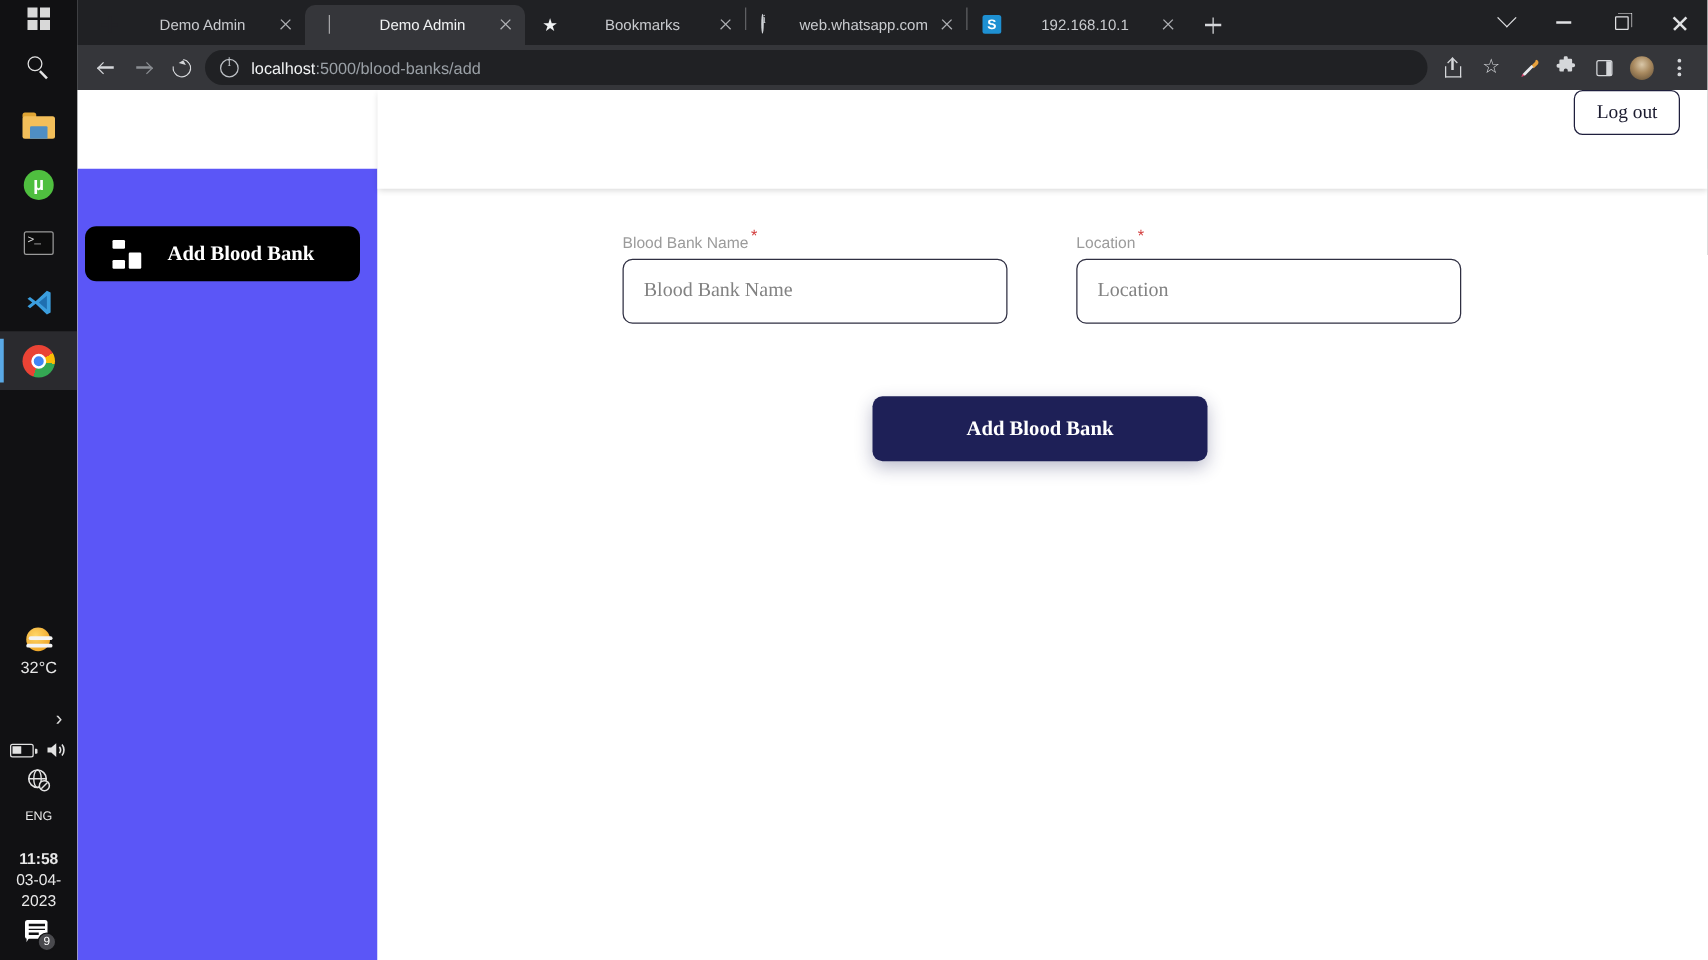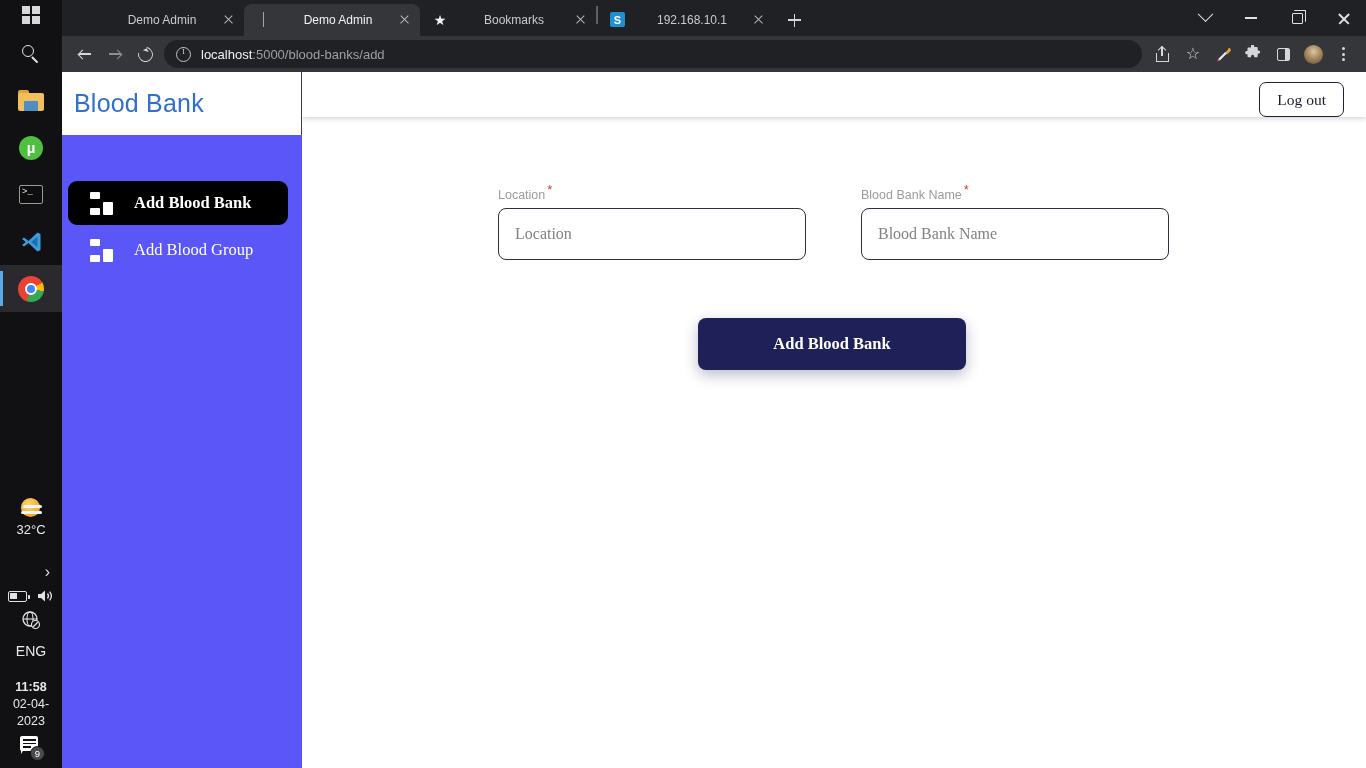--- a/index.html
+++ b/index.html
@@ -66,21 +66,21 @@
      background: radial-gradient(circle at 40% 35%, #ffd76a 0%, #f0a92c 70%, #e09820 100%); }
   .sun .c1 { position: absolute; left: 4px; top: 9px; width: 19px; height: 3px; background: #f4f4f4; border-radius: 2px; }
   .sun .c2 { position: absolute; left: 2px; top: 15px; width: 21px; height: 3px; background: #f4f4f4; border-radius: 2px; }
   .tray-temp { color: #e8e8e8; font-size: 13px; margin-top: 2px; }
   .tray-row { color: #e2e2e2; display: flex; align-items: center; justify-content: center; width: 62px; }
   .chev-right { color: #dcdcdc; font-size: 15px; width: 62px; text-align: right; padding-right: 12px; }
   .battery { width: 19px; height: 11px; border: 1.5px solid #e2e2e2; border-radius: 2px; position: relative; display: inline-block; }
   .battery::after { content: ""; position: absolute; right: -4px; top: 3px; width: 2px; height: 4px; background: #e2e2e2; border-radius: 0 1px 1px 0; }
   .battery i { position: absolute; left: 1.5px; top: 1.5px; bottom: 1.5px; width: 7px; background: #e2e2e2; display: block; }
   .speaker { position: relative; width: 18px; height: 14px; display: inline-block; }
-  .tray-lang { color: #e8e8e8; font-size: 14px; }
+  .tray-lang { color: #e8e8e8; font-size: 10px; }
   .tray-time { color: #e8e8e8; font-size: 12.5px; line-height: 17px; text-align: center; }
   .tray-date { color: #e8e8e8; font-size: 12.5px; line-height: 17px; text-align: center; }
   .notif { position: relative; width: 26px; height: 26px; margin-top: 4px; margin-bottom: 8px; }
   .notif .sheet { position: absolute; left: 2px; top: 2px; width: 18px; height: 15px; background: #fff; border-radius: 2px; }
   .notif .sheet::before { content: ""; position: absolute; left: 1px; top: 10px; width: 5px; height: 8px; background: #fff; clip-path: polygon(0 0, 100% 0, 0 100%); }
   .notif .l { position: absolute; background: #111113; height: 1.6px; left: 3px; }
   .notif .badge { position: absolute; right: -1px; bottom: -1px; width: 15px; height: 15px; border-radius: 50%; background: #4a4a4e;
      color: #fff; font-size: 9.5px; display: flex; align-items: center; justify-content: center; border: 1.5px solid #111113; }
 
   
@@ -164,22 +164,22 @@
   
   #page { position: relative; width: 1304px; height: 696px; background: #fff; overflow: hidden; }
 
   #brandbar {
     position: absolute; left: 0; top: 0; width: 240px; height: 63px; background: #fff;
     display: flex; align-items: center; padding-left: 12px; border-right: 1px solid #3a3a5c; z-index: 3;
   }
   #brandbar .brand { font-size: 25px; letter-spacing: .2px; }
 
   #topbar {
-    position: absolute; left: 240px; top: 0; right: 0; height: 45px; background: #fff;
-    display: flex; align-items: flex-end; justify-content: flex-end; padding-right: 22px;
+    position: absolute; left: 240px; top: 0; right: 0; height: 79px; background: #fff;
+    display: flex; align-items: flex-start; justify-content: flex-end; padding-right: 22px;
     box-shadow: 0 2px 5px rgba(0,0,0,.16); z-index: 2;
   }
   #logout {
     border: 1px solid #1f1f3d; border-radius: 7px; background: #fff; color: #1b1b2f;
     font-family: "Liberation Serif", serif; font-size: 15.5px; padding: 9px 17px; line-height: 1;
   }
 
   #sidebar {
     position: absolute; left: 0; top: 63px; width: 240px; bottom: 0;
     background: #5b56f7; padding-top: 46px;
@@ -308,21 +308,21 @@
             <line x1="2" y1="9" x2="16" y2="9" stroke="#e2e2e2" stroke-width="1.1"></line>
             <circle cx="14.5" cy="14.5" r="4" fill="#111113" stroke="#e2e2e2" stroke-width="1.2"></circle>
             <line x1="12" y1="17" x2="17" y2="12" stroke="#e2e2e2" stroke-width="1.2"></line>
           </svg>
         </span>
       </div>
 
       <div class="tray-lang" style="margin-top:9px;">ENG</div>
 
       <div class="tray-time" style="margin-top:20px;font-weight:bold;">11:58</div>
-      <div class="tray-date">02-04-2023</div>
+      <div class="tray-date">03-04-2023</div>
 
       <div class="notif">
         <div class="sheet">
           <span class="l" style="top:3px;width:13px;"></span>
           <span class="l" style="top:6.5px;width:13px;"></span>
           <span class="l" style="top:10px;width:8px;"></span>
         </div>
         <div class="badge">9</div>
       </div>
     </div>
@@ -340,20 +340,25 @@
         <span class="fav"><span class="fav-globe-color"></span></span>
         <span class="title">Demo Admin</span>
         <span class="x"></span>
       </div>
       <div class="tab">
         <span class="fav fav-star">★</span>
         <span class="title">Bookmarks</span>
         <span class="x"></span>
       </div>
       <span class="tab-sep"></span>
+      <div class="tab">
+        <span class="fav"><span class="fav-info"></span></span>
+        <span class="title">web.whatsapp.com</span>
+        <span class="x"></span>
+      </div>
       <span class="tab-sep"></span>
       <div class="tab">
         <span class="fav">
             <span class="fav-sq">S</span>
           </span>
         <span class="title">192.168.10.1</span>
         <span class="x"></span>
       </div>
       <div class="newtab-btn"></div>
 
@@ -432,68 +437,54 @@
               <i></i>
               <i></i>
               <i></i>
             </span>
         </div>
       </div>
     </div>
 
     <div id="page">
 
-      <div id="brandbar">
-        <span class="brand" style="color:#2f6fd0;">Blood Bank</span>
-      </div>
 
       <div id="topbar">
         <button id="logout">Log out</button>
       </div>
 
       <div id="sidebar">
 
         <div class="nav-item active">
           <span class="nav-ico">
             <span class="ic-grid">
                 <i></i>
                 <i></i>
                 <i></i>
                 <i></i>
               </span>
           </span>
           <span class="nav-label">Add Blood Bank</span>
         </div>
 
-        <div class="nav-item">
-          <span class="nav-ico">
-            <span class="ic-grid">
-                <i></i>
-                <i></i>
-                <i></i>
-                <i></i>
-              </span>
-          </span>
-          <span class="nav-label">Add Blood Group</span>
-        </div>
       </div>
 
       <div id="content">
         <div class="form-wrap">
 
           <div class="form-row">
+            <div class="field">
+              <label class="field-label"><span>Blood Bank Name</span><span class="req">*</span></label><br>
+              <input type="text" placeholder="Blood Bank Name" style="">
+            </div>
+
             <div class="field wide">
               <label class="field-label"><span>Location</span><span class="req">*</span></label><br>
               <input type="text" placeholder="Location" style="">
             </div>
-
-            <div class="field">
-              <label class="field-label"><span>Blood Bank Name</span><span class="req">*</span></label><br>
-              <input type="text" placeholder="Blood Bank Name" style="">
-            </div>
           </div>
 
 
           <div class="submit-wrap">
             <button id="submit-btn">Add Blood Bank</button>
           </div>
 
         </div>
       </div>
 

